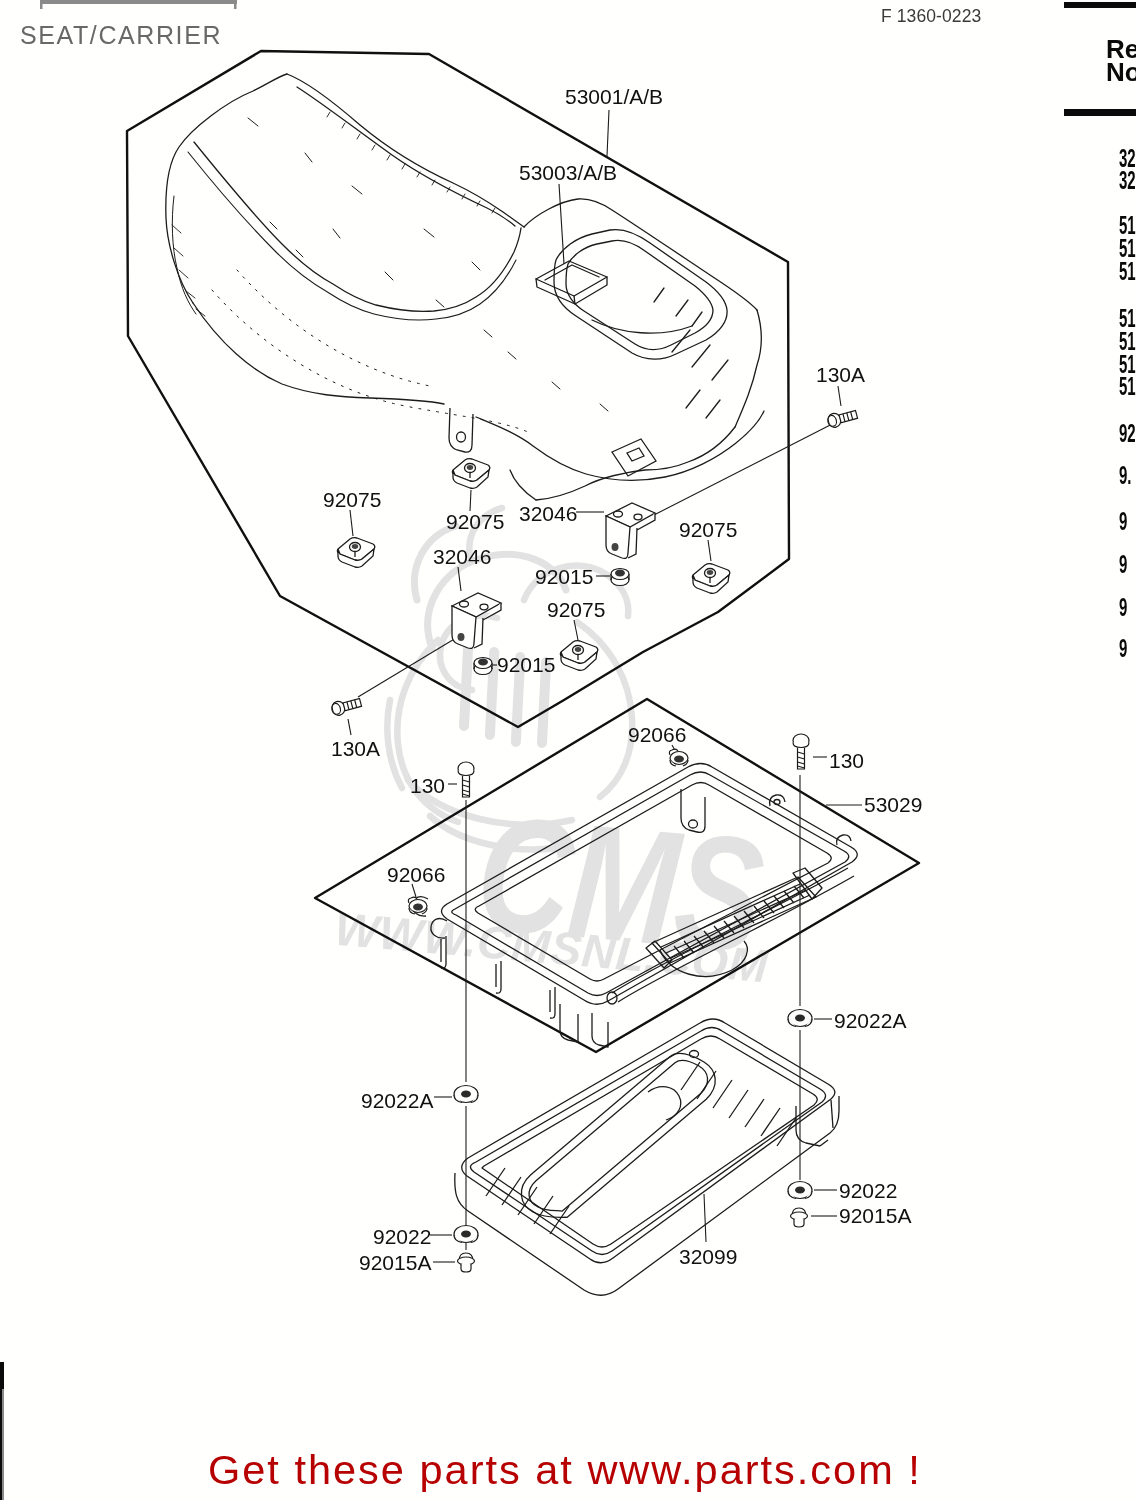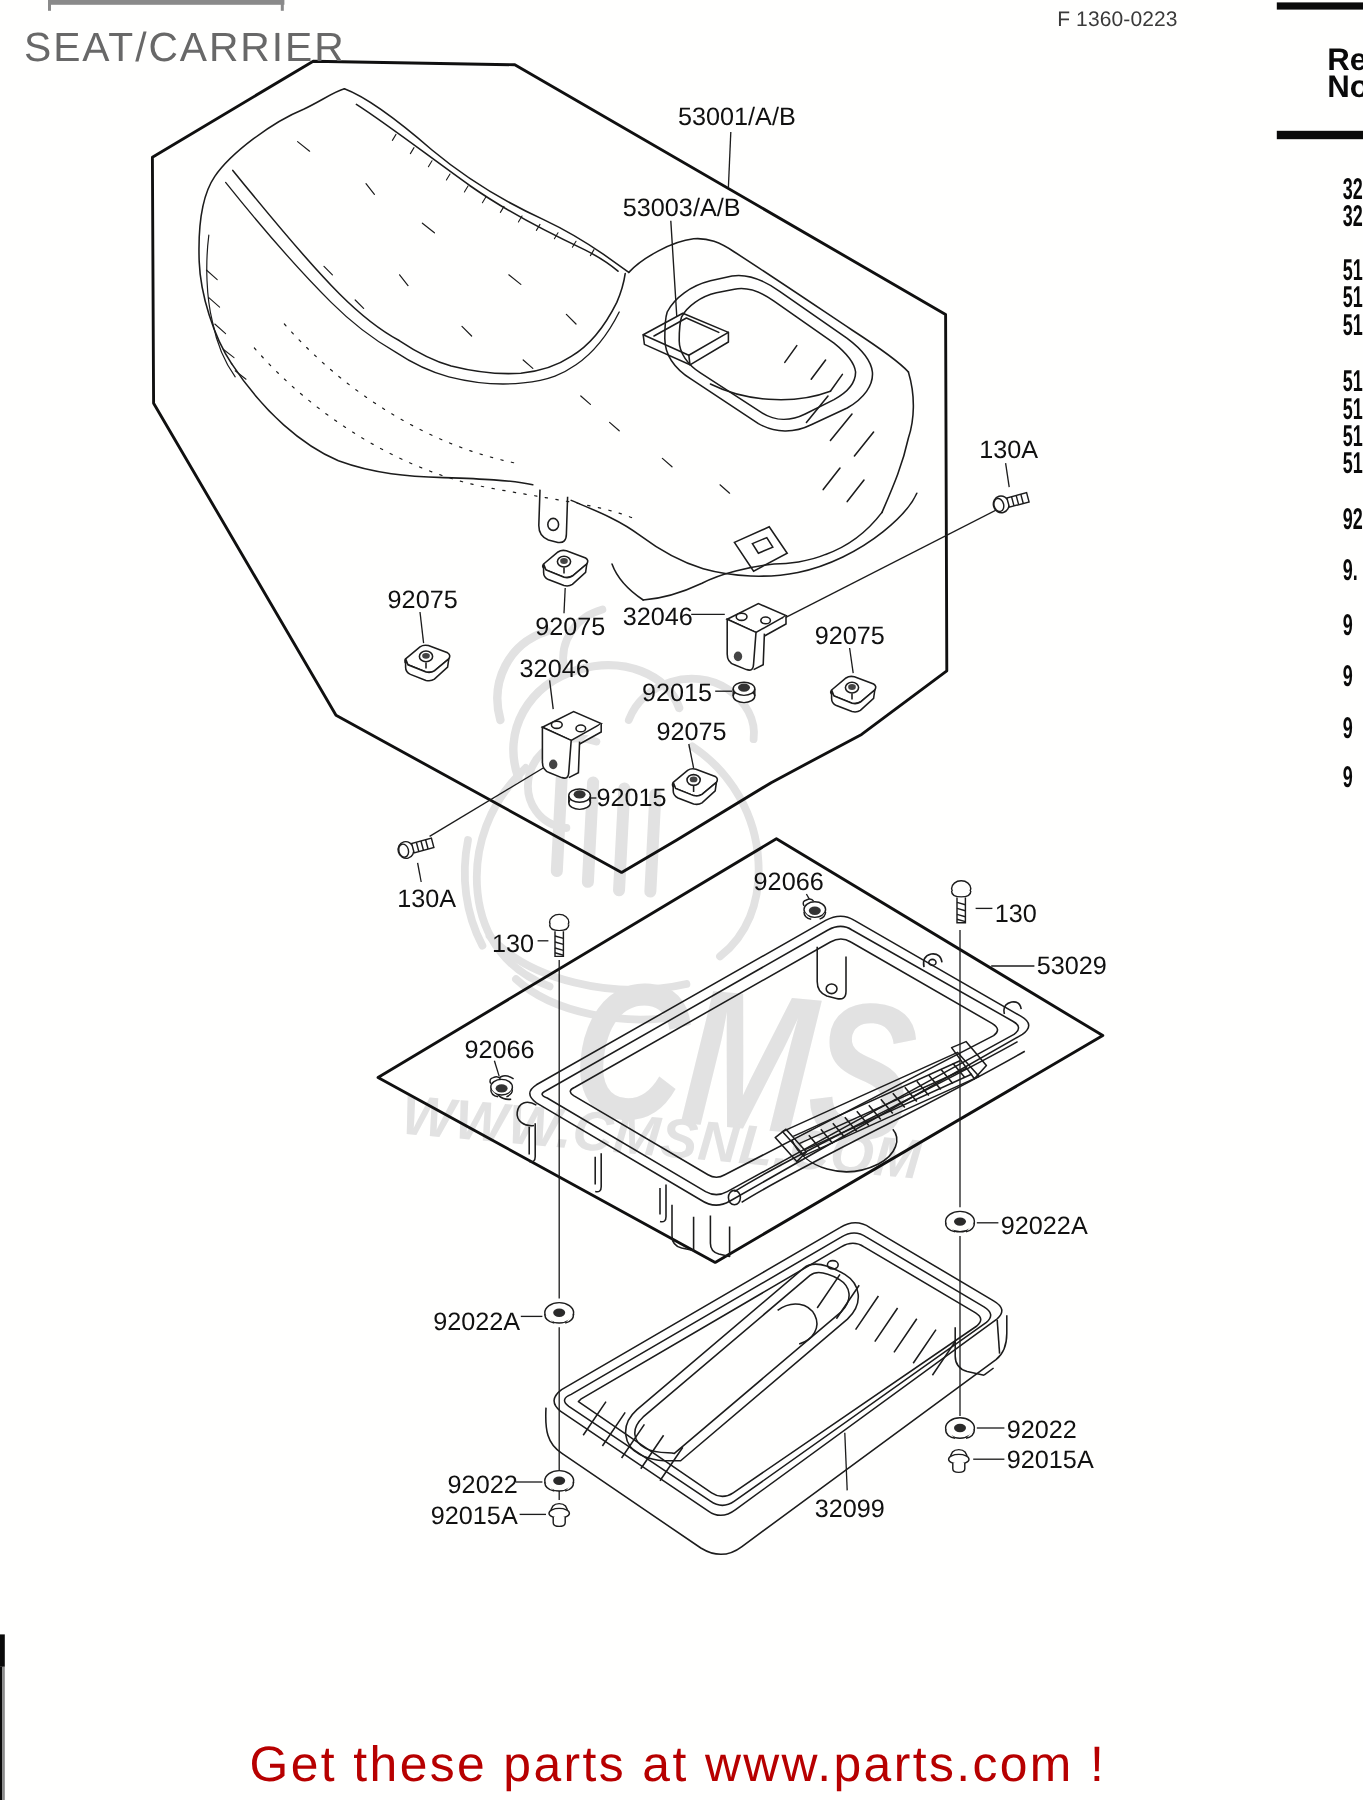--- a/index.html
+++ b/index.html
@@ -1,17 +1,17 @@
 <!DOCTYPE html>
 <html><head><meta charset="utf-8">
 <style>
 html,body{margin:0;padding:0;background:#fffffe;}
 #page{position:relative;width:1136px;height:1500px;background:#fffffe;overflow:hidden;
 font-family:"Liberation Sans", sans-serif;}
-.hdr{position:absolute;left:20px;top:21px;font-size:34px;color:#686868;letter-spacing:1.6px;}
+.hdr{position:absolute;left:20px;top:21px;font-size:25px;color:#686868;letter-spacing:1.6px;}
 .fig{position:absolute;left:881px;top:6px;font-size:17.5px;color:#3a3a3a;letter-spacing:0.1px;}
 .foot{position:absolute;left:208px;top:1446px;font-size:41.5px;color:#b70000;letter-spacing:2px;}
 .tbl{position:absolute;font-weight:bold;color:#0a0a0a;}
 </style></head><body>
 <div id="page">
 <svg width="1136" height="1500" viewBox="0 0 1136 1500">
 
 <g fill="none" stroke="#e2e2e2" stroke-linecap="round">
 
   <path d="M432,648 C418,610 440,570 482,558 C520,547 556,562 566,590" stroke-width="7"></path>

